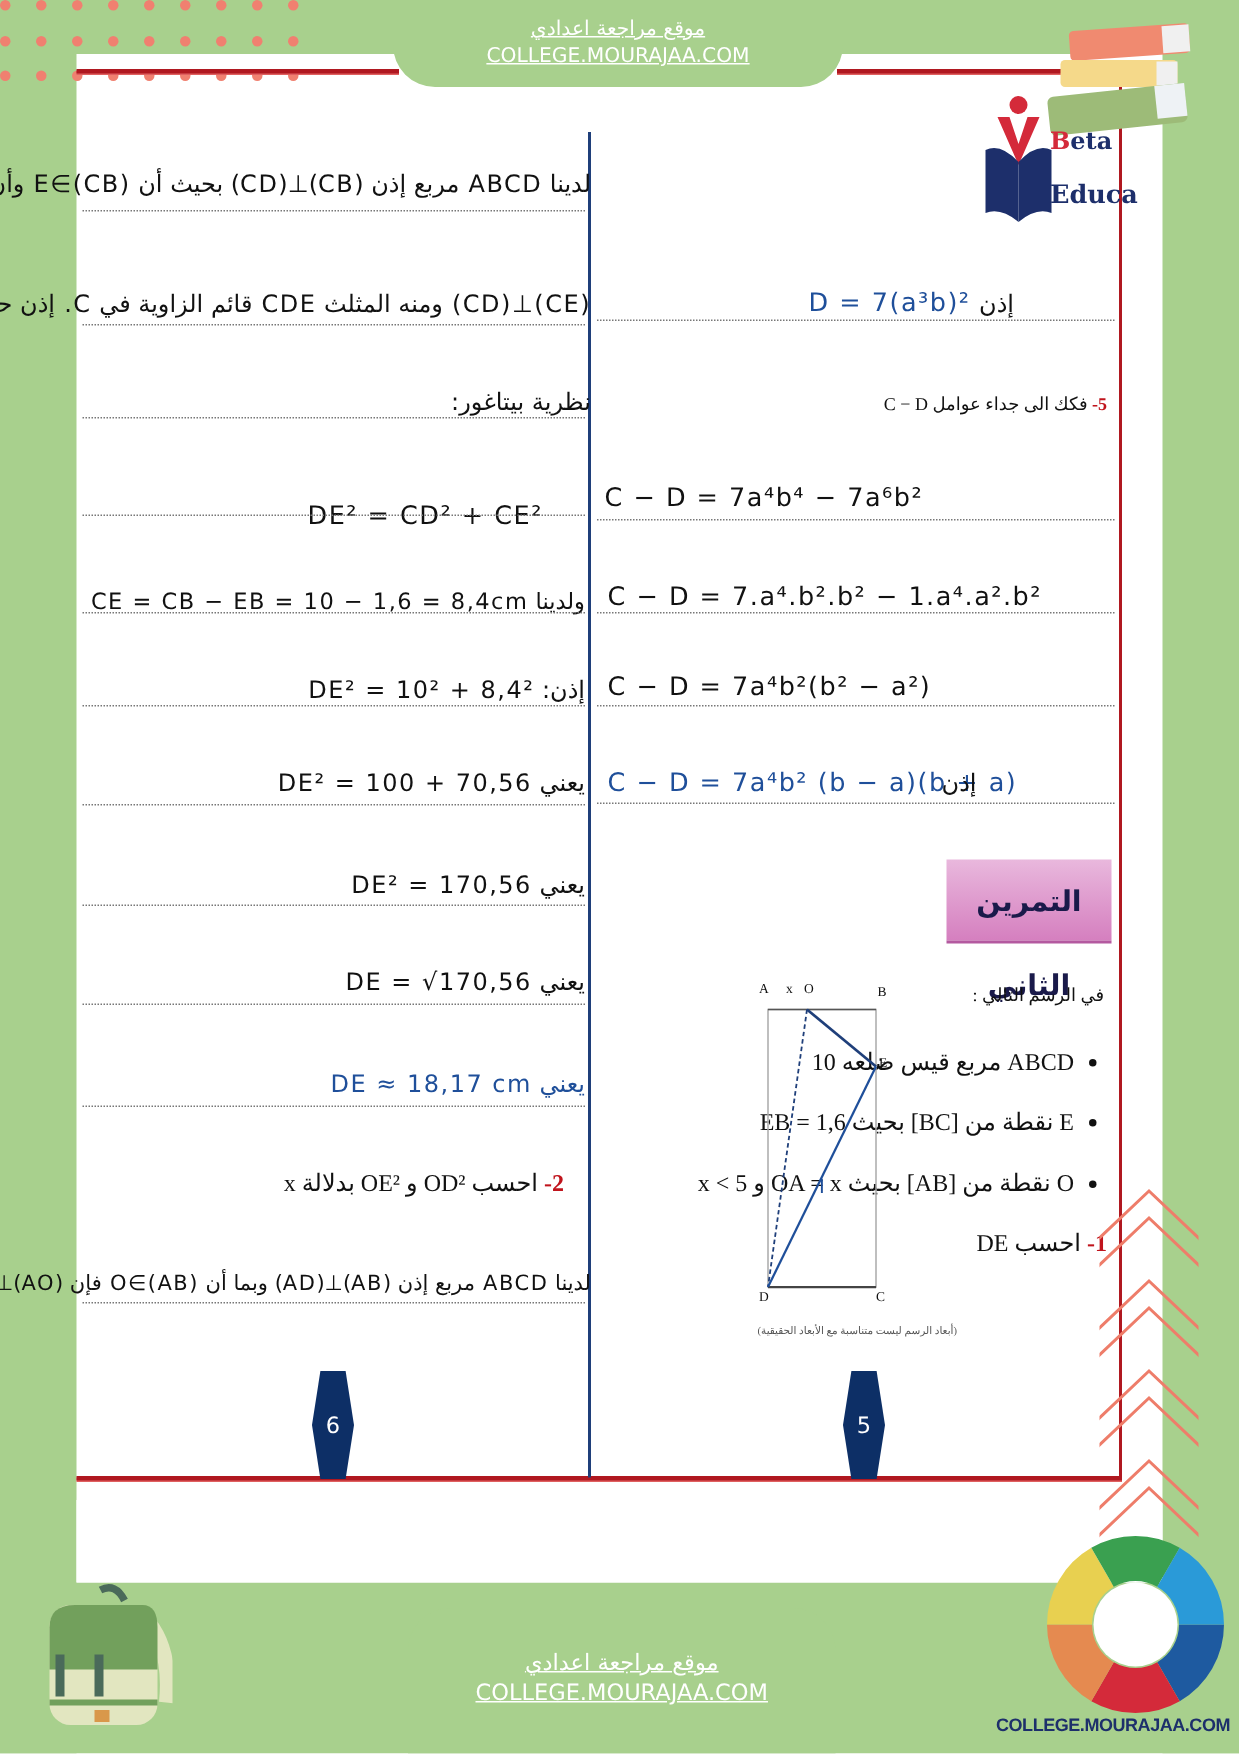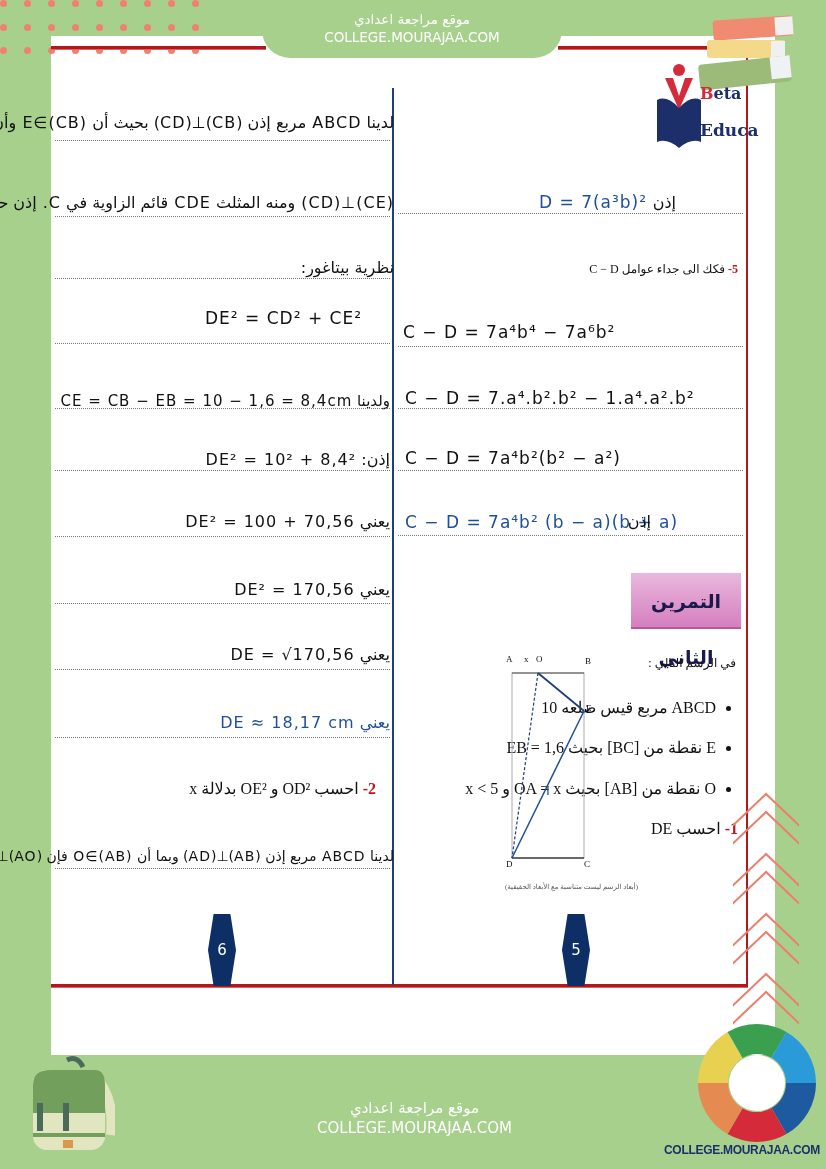--- a/index.html
+++ b/index.html
@@ -14,21 +14,21 @@
   .white-bottom { position:absolute; left:51px; top:1000px; width:724px; height:55px; background:#fff; }
 
   .dot { position: absolute; width: 7px; height: 7px; border-radius: 50%; background: #f08070; }
 
   .tab-top, .tab-bottom {
     position: absolute; background: #a8d08d; text-align: center; color: #fff;
     font-family: "DejaVu Sans", sans-serif; font-size: 13.5px; line-height: 18px;
   }
   .tab-top { left: 262px; top: 0; width: 300px; height: 58px; border-radius: 0 0 28px 28px; padding-top: 10px; }
   .tab-bottom { left: 272px; top: 1072px; width: 285px; height: 97px; border-radius: 28px 28px 0 0; padding-top: 26px; font-size: 15px; line-height: 20px; }
-  .tab-top span, .tab-bottom span { display: block; }
+  .tab-top span, .tab-bottom span { display: block; text-decoration: underline; }
 
   .red-h { position: absolute; height: 3px; background: #b01820; box-shadow: 0 1px 0 #e06060; }
   .red-v { position: absolute; width: 2px; background: #b01820; }
 
   #divider { position: absolute; left: 392px; top: 88px; width: 2px; height: 897px; background: #1f3f7a; }
 
   .line { position: absolute; height: 0; border-bottom: 1.5px dotted #777; }
   .hw { position: absolute; font-family: "DejaVu Sans", sans-serif; font-size: 17px; color: #111; white-space: nowrap; letter-spacing: 1px; }
   .hw.ar { direction: rtl; font-size: 16px; }
   .hw.blue { color: #1f4f9a; }
@@ -126,21 +126,21 @@
 <div>
   <div class="hw ar" style="right:432px;top:113px;">لدينا ABCD مربع إذن (CB)⊥(CD) بحيث أن E∈(CB) وأن</div>
   <div class="line" style="left:55px;top:140px;width:335px;"></div>
 
   <div class="hw ar" style="right:432px;top:193px;">(CE)⊥(CD) ومنه المثلث CDE قائم الزاوية في C. إذن حسب</div>
   <div class="line" style="left:55px;top:216px;width:335px;"></div>
 
   <div class="hw ar" style="right:432px;top:258px;">نظرية بيتاغور:</div>
   <div class="line" style="left:55px;top:278px;width:335px;"></div>
 
-  <div class="hw" style="left:205px;top:308px;">DE² = CD² + CE²</div>
+  <div class="hw" style="left:205px;top:334px;">DE² = CD² + CE²</div>
   <div class="line" style="left:55px;top:343px;width:335px;"></div>
 
   <div class="hw ar" style="right:436px;top:392px;font-size:15px;">ولدينا  CE = CB − EB = 10 − 1,6 = 8,4cm</div>
   <div class="line" style="left:55px;top:408px;width:335px;"></div>
 
   <div class="hw ar" style="right:436px;top:450px;">إذن:  DE² = 10² + 8,4²</div>
   <div class="line" style="left:55px;top:470px;width:335px;"></div>
 
   <div class="hw ar" style="right:436px;top:512px;">يعني  DE² = 100 + 70,56</div>
   <div class="line" style="left:55px;top:536px;width:335px;"></div>

